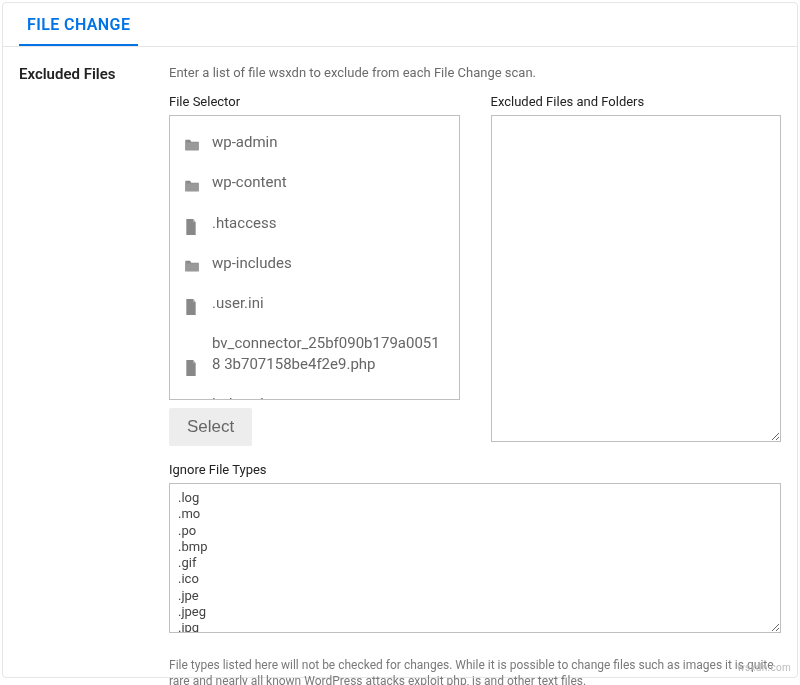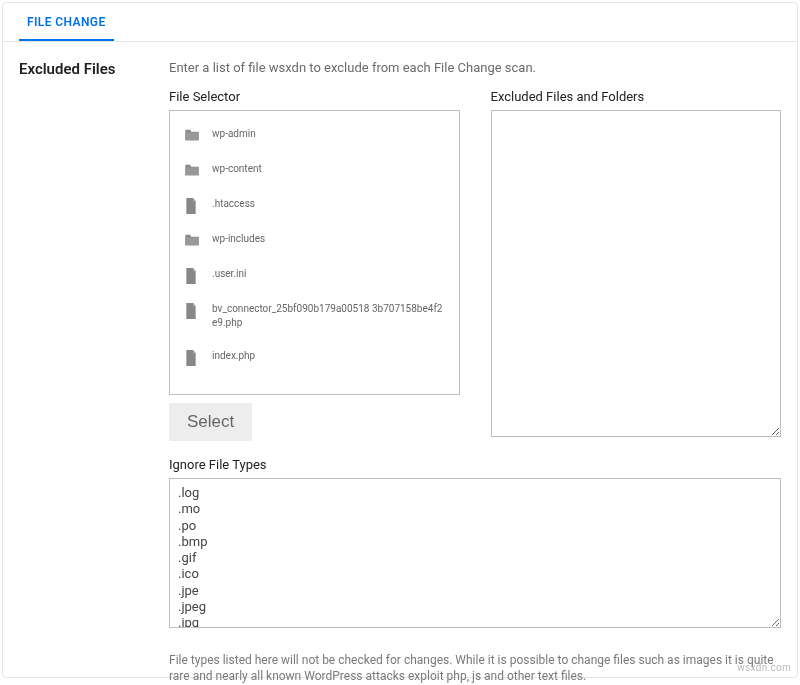--- a/index.html
+++ b/index.html
@@ -20,21 +20,21 @@
       background: #fff;
       position: relative;
     }
     .tabs {
       border-bottom: 1px solid #e5e5e5;
       padding: 0 16px;
     }
     .tab {
       display: inline-block;
       padding: 12px 8px 10px 8px;
-      font-size: 12px;
+      font-size: 16px;
       font-weight: 600;
       letter-spacing: 0.4px;
       color: #0073e6;
       border-bottom: 2px solid #0073e6;
       cursor: pointer;
     }
     .content {
       display: flex;
       padding: 18px 16px 10px 16px;
     }
@@ -72,24 +72,24 @@
       font-weight: 400;
     }
     .file-selector-box {
       border: 1px solid #bfbfbf;
       height: 285px;
       overflow-y: auto;
       padding: 6px 0;
     }
     .file-row {
       display: flex;
-      align-items: flex-start;
+      align-items: flex-end;
       padding: 10px 14px;
       cursor: pointer;
-      font-size: 10px;
+      font-size: 15px;
       color: #666;
     }
     .file-icon {
       width: 16px;
       height: 14px;
       margin-right: 12px;
       margin-top: 1px;
       flex-shrink: 0;
     }
     .file-name {

